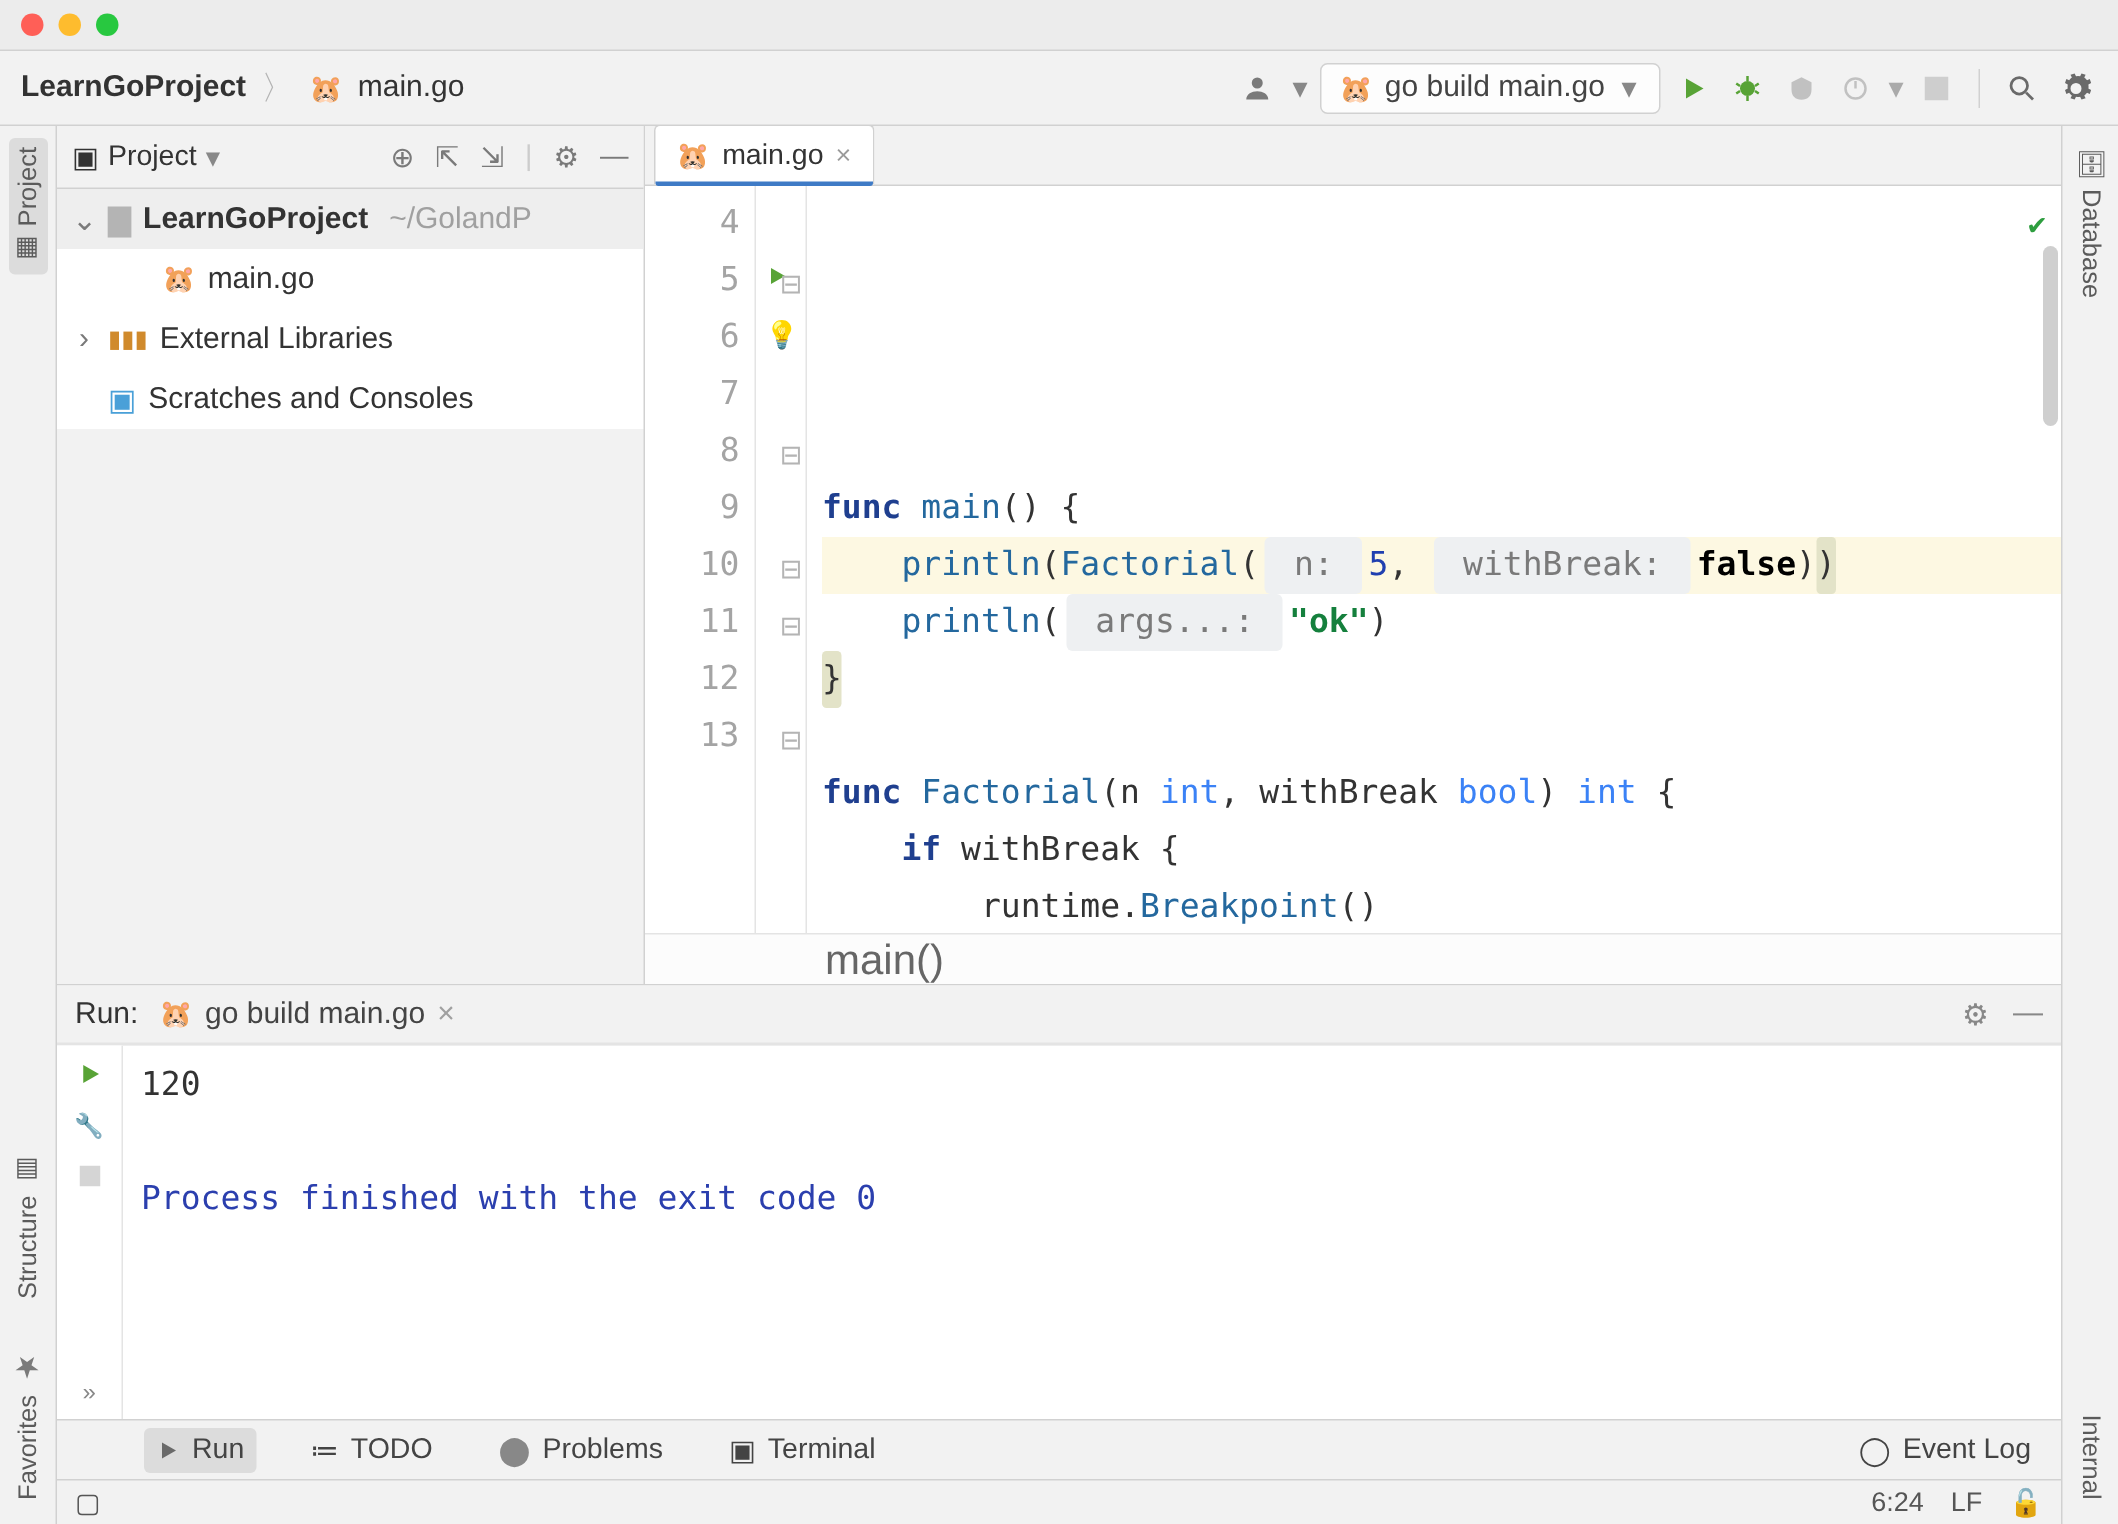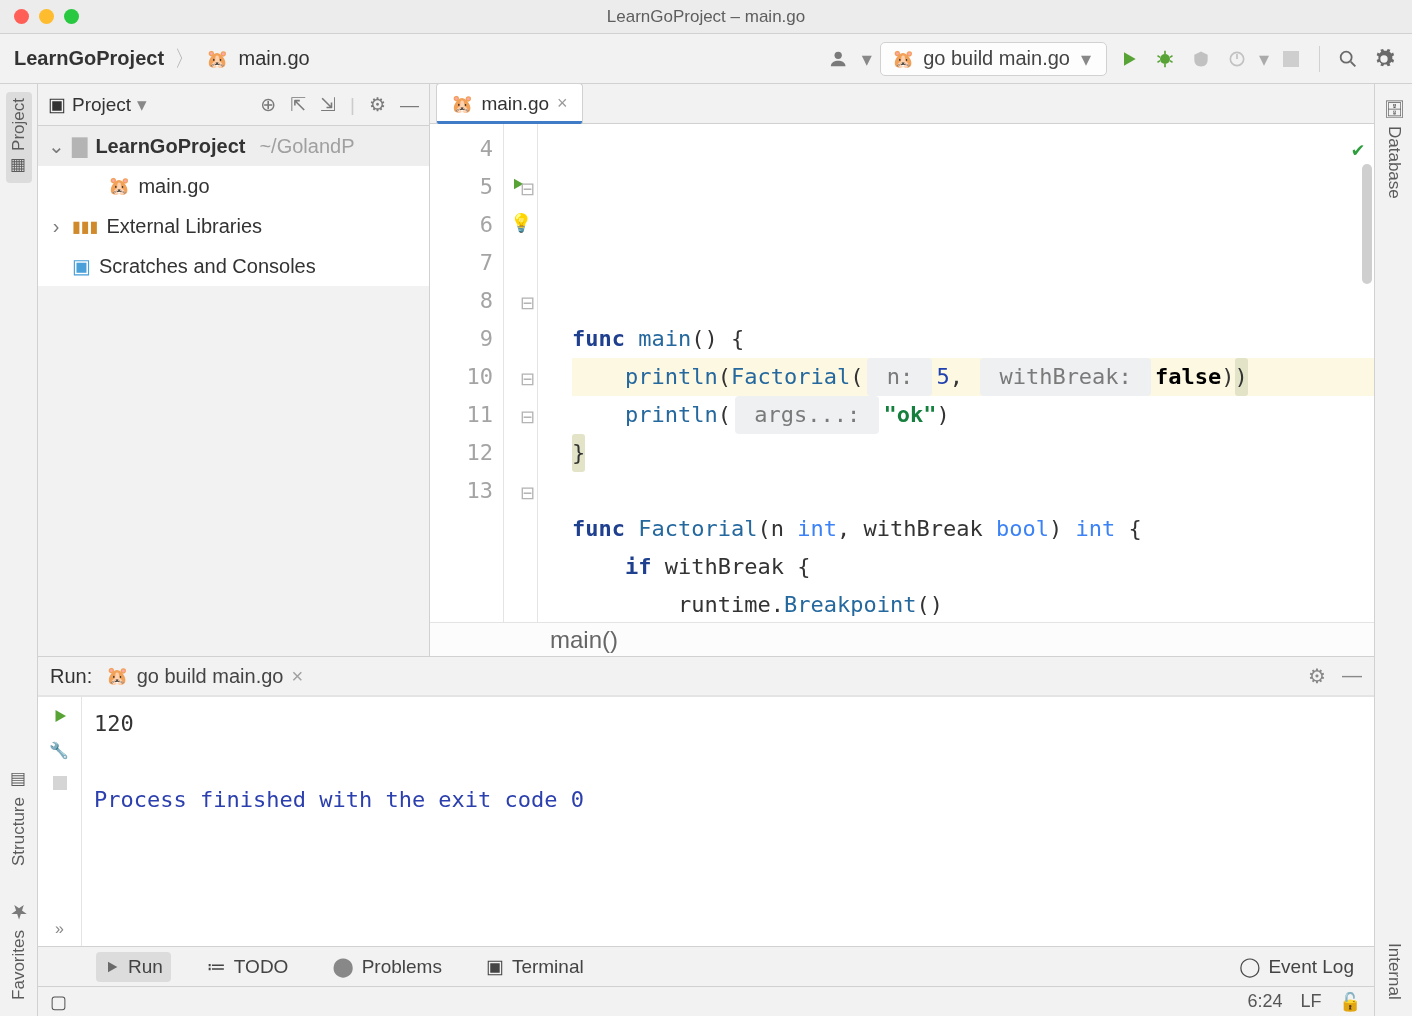--- a/index.html
+++ b/index.html
@@ -121,34 +121,34 @@
     position:relative;
   }
   .tab::after{content:"";position:absolute;left:0;right:0;bottom:-1px;height:3px;background:#3f7bc6;border-radius:0 0 2px 2px;}
   .tab .x{color:#9a9a9a;font-size:18px;}
   .code-wrap{flex:1;display:flex;min-height:0;overflow:hidden;position:relative;}
   .linenos{width:74px;text-align:right;padding:6px 10px 6px 0;color:#a4a4a4;font:22px/38px ui-monospace,Menlo,Consolas,monospace;background:#fff;border-right:1px solid var(--border-light);}
   .linenos div{height:38px;}
   .gut2{width:34px;background:#fff;border-right:1px solid var(--border-light);position:relative;}
   .gut2 .mark{position:absolute;left:6px;font-size:18px;}
   .code{flex:1;font:22px/38px ui-monospace,Menlo,Consolas,monospace;padding:6px 0 6px 10px;white-space:pre;overflow:auto;position:relative;}
-  .code .row{height:38px;display:flex;align-items:center;margin-left:24px;}
+  .code .row{height:38px;display:flex;align-items:center;}
   .code .row.hl{background:#fdf8e2;}
   .kw{color:#1f3f8f;font-weight:600;}
   .fn{color:#24689e;}
   .ty{color:#3b82f6;font-weight:400;}
   .num{color:#2040b0;}
   .bool{color:#000000;font-weight:600;}
   .str{color:#15803d;font-weight:600;}
   .punc{color:#333;}
   .hint{background:#eef0f2;color:#7a7a7a;border-radius:4px;padding:0 6px;margin:0 4px;font-weight:400;}
   .brace-match{background:#e3e3c8;border-radius:3px;}
   .check-mark{position:absolute;top:6px;right:10px;color:#2e9e3f;font-size:20px;font-weight:700;}
   .scroll-ind{position:absolute;right:2px;top:40px;width:10px;height:120px;background:#cfcfcf;border-radius:5px;}
-  .breadcrumb{height:34px;border-top:1px solid var(--border-light);display:flex;align-items:center;padding-left:120px;color:#666;font-size:24px;background:#fcfcfc;}
+  .breadcrumb{height:34px;border-top:1px solid var(--border-light);display:flex;align-items:center;padding-left:120px;color:#666;font-size:28px;background:#fcfcfc;}
   
   .run-panel{height:290px;border-top:1px solid var(--border);background:#fff;display:flex;flex-direction:column;}
   .run-head{height:40px;display:flex;align-items:center;gap:14px;padding:0 12px;border-bottom:2px solid var(--border-light);font-size:20px;background:var(--bg);}
   .run-head .cfg{display:flex;align-items:center;gap:8px;color:#444;}
   .run-head .cfg .x{color:#a0a0a0;}
   .run-head .tools{margin-left:auto;display:flex;gap:16px;color:#888;}
   .run-body{flex:1;display:flex;min-height:0;}
   .run-side{width:44px;border-right:1px solid var(--border-light);display:flex;flex-direction:column;align-items:center;gap:16px;padding-top:10px;background:#fff;}
   .run-out{flex:1;padding:8px 12px;font:22px/38px ui-monospace,Menlo,Consolas,monospace;overflow:auto;}
   .run-out .blue{color:#2b3fae;}
@@ -164,21 +164,20 @@
 </style>
 </head>
 <body>
 
 <div class="titlebar">
   <div class="traffic">
     <span class="tl-red"></span>
     <span class="tl-yellow"></span>
     <span class="tl-green"></span>
   </div>
-  <div class="title">LearnGoProject – main.go</div>
 </div>
 
 <div class="toolbar">
   <div class="crumbs">
     <span class="crumb-bold">LearnGoProject</span>
     <span class="crumb-sep">〉</span>
     <span class="go-gopher">🐹</span>
     <span>main.go</span>
   </div>
   <div class="spacer"></div>

